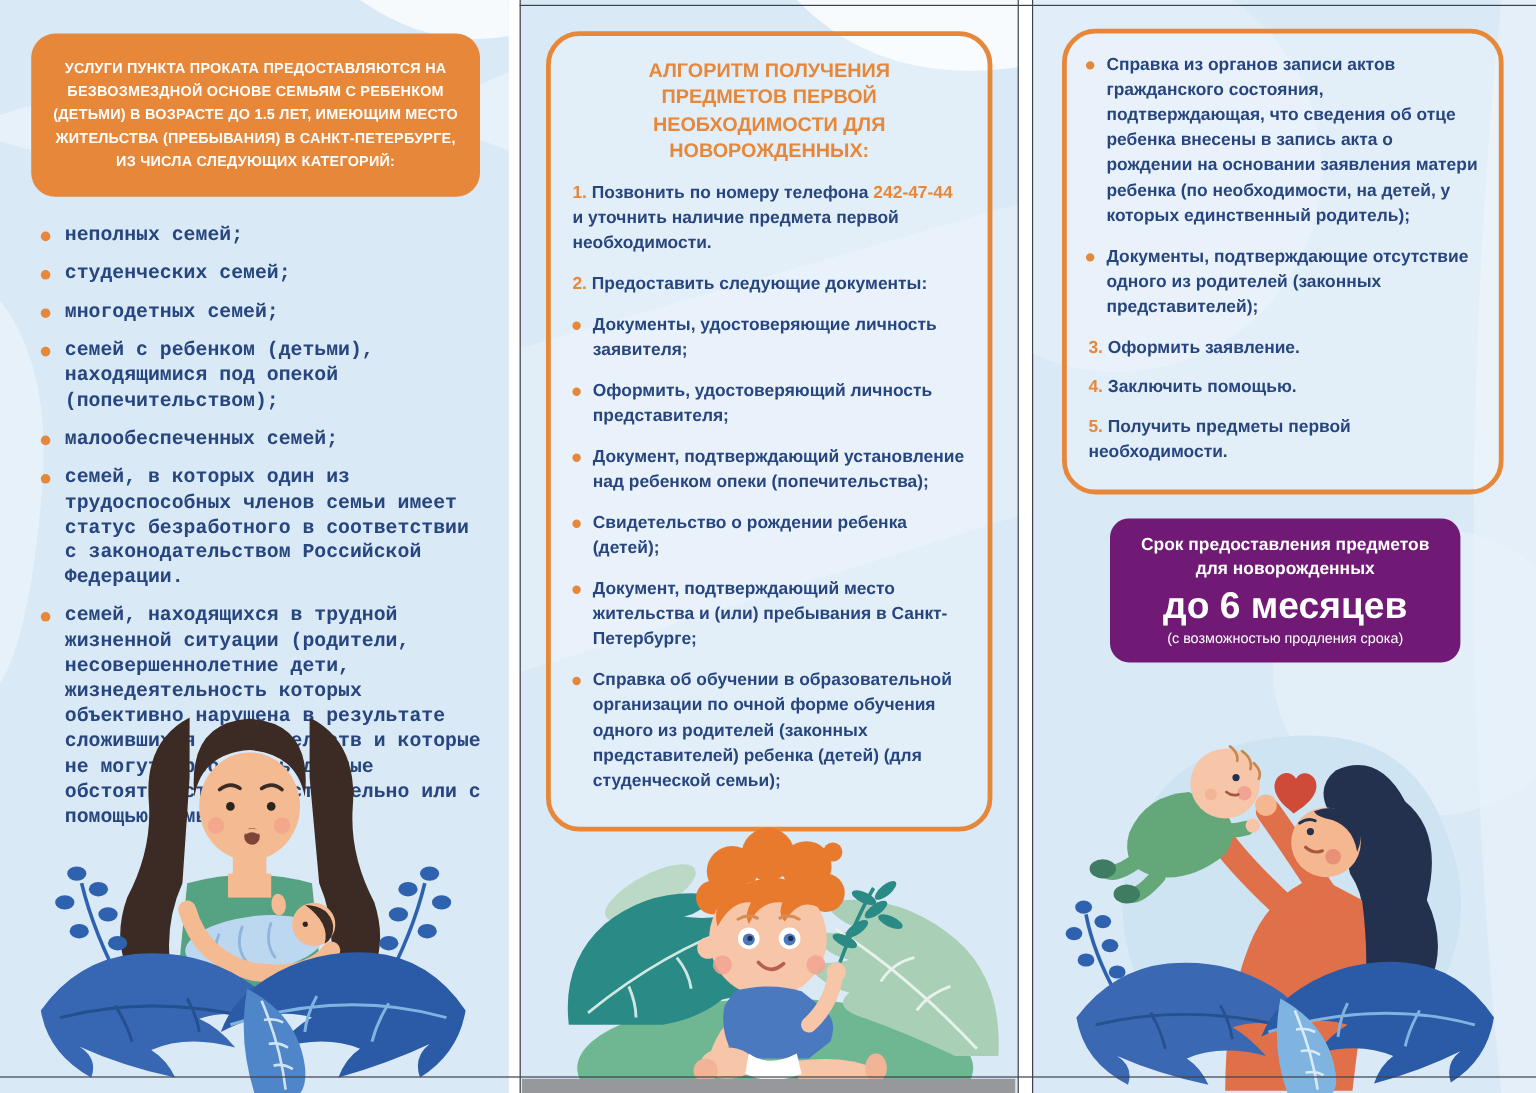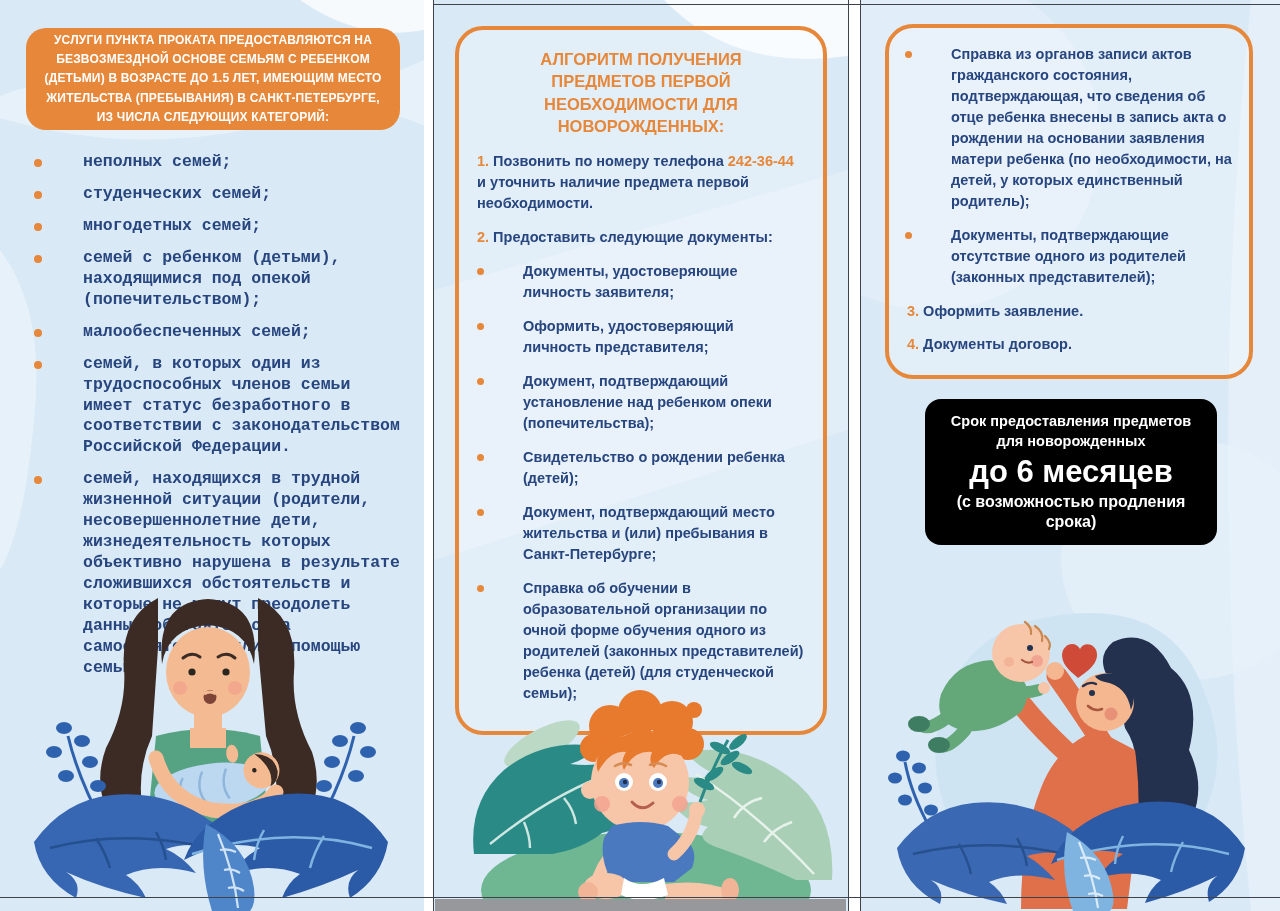--- a/index.html
+++ b/index.html
@@ -13,25 +13,25 @@
   #panel-mid{left:433px;width:414px;border-left:1.5px solid #3e424a;border-right:1.5px solid #3e424a;}
   #panel-right{left:860px;width:420px;border-left:1.5px solid #3e424a;}
   .deco{position:absolute;inset:0;z-index:0;pointer-events:none;}
   .content{position:relative;z-index:2;}
   .hairline-top{position:absolute;left:433px;top:4px;width:847px;border-top:1.5px solid #3e424a;z-index:10;}
   .hairline-bottom{position:absolute;left:0;top:897px;width:1280px;border-top:1.5px solid #3e424a;z-index:10;}
 
   
   .orange-banner{
     margin:28px 24px 0 26px;background:#e6873a;border-radius:20px;
-    padding:3px 18px;color:#ffffff;font-weight:700;font-size:12px;line-height:1.6;
+    padding:20px 18px;color:#ffffff;font-weight:700;font-size:12px;line-height:1.6;
     text-align:center;text-transform:uppercase;letter-spacing:.2px;
   }
   .cat-list{margin:22px 16px 0 34px;font-family:Liberation Mono, monospace;}
-  .brow{display:flex;align-items:flex-start;margin-bottom:11px;gap:29px;}
+  .brow{display:flex;align-items:flex-start;margin-bottom:11px;}
   .dot{flex:0 0 auto;width:8px;height:8px;border-radius:50%;background:#e6873a;margin:7px 12px 0 0;}
   .bt{color:#27457e;font-weight:700;font-size:16.5px;line-height:1.27;}
 
   
   .obox{
     border:4px solid #e6873a;border-radius:28px;background:rgba(255,255,255,.28);
   }
   #algo-box{margin:26px 21px 0 21px;padding:16px 18px 14px 18px;}
   .algo-title{
     color:#e6873a;font-weight:700;font-size:16.5px;line-height:1.35;text-align:center;
@@ -41,26 +41,26 @@
   .step .num{color:#e6873a;}
   .step .phone{color:#e6873a;}
   .doc-list .brow{margin-bottom:13px;}
   .doc-list .dot{width:7px;height:7px;margin:7px 10px 0 0;}
   .doc-list .bt{font-size:14.5px;line-height:1.45;}
 
   #docs-box{margin:24px 28px 0 24px;padding:16px 16px 8px 16px;}
   .steps-345 .step{margin:0 0 12px 2px;}
 
   .term-box{
-    margin:20px auto 0 auto;width:272px;background:#000000;border-radius:16px;
+    margin:20px auto 0 auto;width:272px;background:#701a75;border-radius:16px;
     color:#ffffff;text-align:center;padding:13px 10px 12px 10px;
   }
   .term-l1,.term-l2{font-weight:700;font-size:14.5px;line-height:1.35;}
   .term-l3{font-weight:700;font-size:31px;line-height:1.2;margin:2px 0 1px 0;}
-  .term-l4{font-weight:700;font-size:16px;line-height:1.3;}
+  .term-l4{font-weight:400;font-size:12px;line-height:1.3;}
 
   .illus{position:absolute;z-index:2;}
   #illus-left{left:6px;top:586px;width:410px;height:325px;}
   #illus-mid{left:0px;top:652px;width:414px;height:259px;}
   #illus-right{left:8px;top:598px;width:404px;height:313px;}
 </style>
 </head>
 <body>
 
 <div class="panel" id="panel-left">
@@ -159,21 +159,21 @@
 </div>
 
 <div class="panel" id="panel-mid">
   <svg class="deco" width="414" height="911" viewBox="0 0 414 911">
     <path d="M230,0 Q300,72 414,56 L414,0 Z" fill="#f7fbfe"></path>
     <path d="M0,290 L414,170 L414,430 L0,560 Z" fill="#ffffff" opacity="0.22"></path>
   </svg>
   <div class="content">
     <div class="obox" id="algo-box">
       <div class="algo-title">АЛГОРИТМ ПОЛУЧЕНИЯ ПРЕДМЕТОВ ПЕРВОЙ НЕОБХОДИМОСТИ ДЛЯ НОВОРОЖДЕННЫХ:</div>
-      <div class="step"><span class="num">1.</span><span> Позвонить по номеру телефона </span><span class="phone">242-36-44</span><span> и уточнить наличие предмета первой необходимости.</span></div>
+      <div class="step"><span class="num">1.</span><span> Позвонить по номеру телефона </span><span class="phone">242-47-44</span><span> и уточнить наличие предмета первой необходимости.</span></div>
       <div class="step"><span class="num">2.</span><span> Предоставить следующие документы:</span></div>
       <div class="doc-list">
         <div class="brow">
             <span class="dot"></span>
             <span class="bt">Документы, удостоверяющие личность заявителя;</span>
           </div>
         <div class="brow">
             <span class="dot"></span>
             <span class="bt">Оформить, удостоверяющий личность представителя;</span>
           </div>
@@ -260,21 +260,22 @@
             <span class="dot"></span>
             <span class="bt">Справка из органов записи актов гражданского состояния, подтверждающая, что сведения об отце ребенка внесены в запись акта о рождении на основании заявления матери ребенка (по необходимости, на детей, у которых единственный родитель);</span>
           </div>
         <div class="brow">
             <span class="dot"></span>
             <span class="bt">Документы, подтверждающие отсутствие одного из родителей (законных представителей);</span>
           </div>
       </div>
       <div class="steps-345">
         <div class="step"><span class="num">3.</span><span> Оформить заявление.</span></div>
-        <div class="step"><span class="num">4.</span><span> Документы договор.</span></div>
+        <div class="step"><span class="num">4.</span><span> Заключить помощью.</span></div>
+        <div class="step"><span class="num">5.</span><span> Получить предметы первой необходимости.</span></div>
       </div>
     </div>
     <div class="term-box">
       <div class="term-l1">Срок предоставления предметов</div>
       <div class="term-l2">для новорожденных</div>
       <div class="term-l3">до 6 месяцев</div>
       <div class="term-l4">(с возможностью продления срока)</div>
     </div>
   </div>
   <svg class="illus" id="illus-right" viewBox="0 0 404 313">

